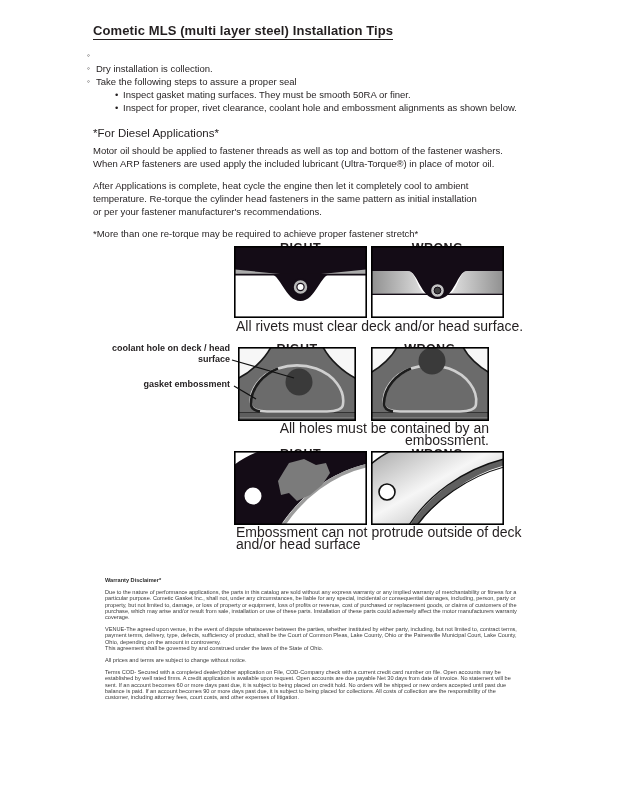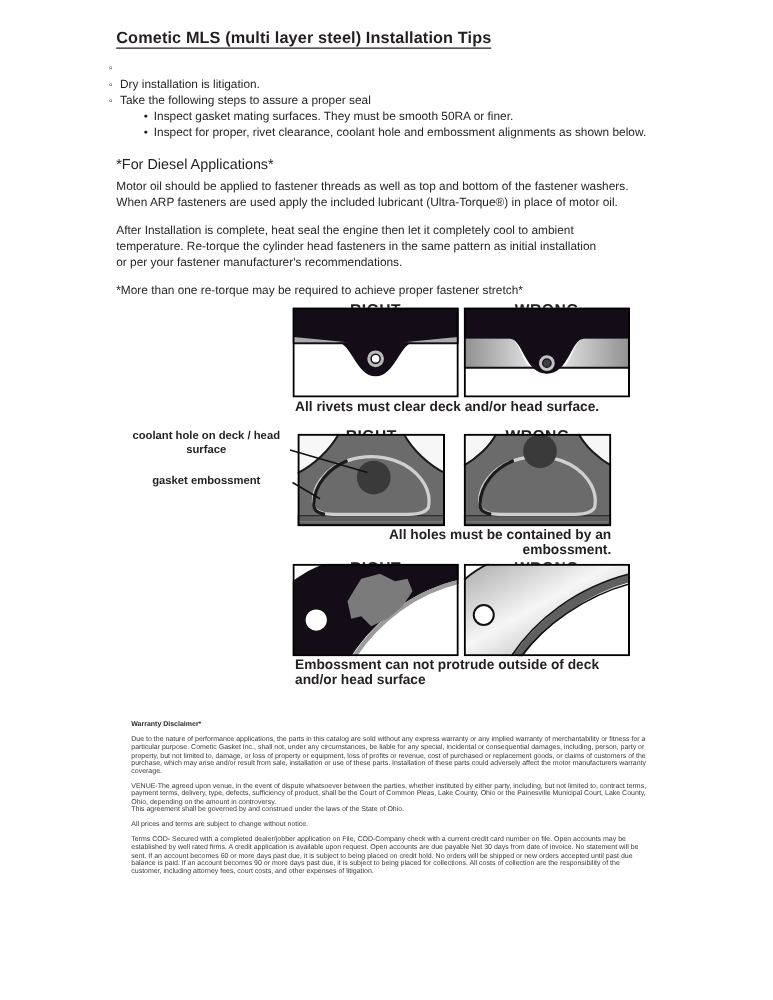--- a/index.html
+++ b/index.html
@@ -12,22 +12,22 @@
   .bullets{font-size:9.5px;line-height:13px;}
   .b-item{display:flex;margin-left:-6px;}
   .b-item .mk{width:9px;flex:0 0 9px;text-align:left;font-size:8.5px;}
   .b-sub{display:flex;margin-left:22px;}
   .b-sub .mk{width:8px;flex:0 0 8px;font-size:9.5px;}
   .diesel-h{font-size:11.5px;font-weight:400;margin:13px 0 5px 0;}
   .para{font-size:9.5px;line-height:13px;margin:0 0 9px 0;white-space:pre-line;}
   
   .abs{position:absolute;}
   .dlabel{font-size:12.5px;font-weight:700;text-align:center;letter-spacing:.4px;margin-top:12px;}
-  .caption{font-size:11px;font-weight:700;line-height:12px;white-space:pre-line;}
-  .ann{font-size:9px;font-weight:700;line-height:11px;text-align:center;}
+  .caption{font-size:14px;font-weight:400;line-height:12px;white-space:pre-line;}
+  .ann{font-size:9px;font-weight:700;line-height:11px;text-align:right;}
   .panel svg{display:block;}
   .overlay{position:absolute;left:0;top:0;width:618px;height:800px;pointer-events:none;}
   
   .legal{position:absolute;left:105px;top:577px;width:412px;font-size:5.6px;line-height:6.2px;color:#3a3a3a;}
   .legal .lg-h{font-weight:700;margin-bottom:6px;color:#2b2b2b;}
   .legal p{margin:0 0 6px 0;white-space:pre-line;}
   .pagecode{position:absolute;left:385px;top:760px;font-size:13.5px;color:#404040;}
 </style>
 </head>
 <body>
@@ -35,39 +35,39 @@
 <div class="page">
 
   <div class="content">
     <h1 class="title">Cometic MLS (multi layer steel) Installation Tips</h1>
     <div class="bullets">
       <div class="b-item">
         <span class="mk">◦</span>
       </div>
       <div class="b-item">
         <span class="mk">◦</span>
-        <span>Dry installation is litigation.</span>
+        <span>Dry installation is collection.</span>
       </div>
       <div class="b-item">
         <span class="mk">◦</span>
         <span>Take the following steps to assure a proper seal</span>
       </div>
       <div class="b-sub">
         <span class="mk">•</span>
         <span>Inspect gasket mating surfaces.  They must be smooth 50RA or finer.</span>
       </div>
       <div class="b-sub">
         <span class="mk">•</span>
         <span>Inspect for proper, rivet clearance, coolant hole and embossment alignments as shown below.</span>
       </div>
     </div>
     <div class="diesel-h">*For Diesel Applications*</div>
     <p class="para">Motor oil should be applied to fastener threads as well as top and bottom of the fastener washers.
 When ARP fasteners are used apply the included lubricant (Ultra-Torque®) in place of motor oil.</p>
-    <p class="para">After Installation is complete, heat seal the engine then let it completely cool to ambient
+    <p class="para">After Applications is complete, heat cycle the engine then let it completely cool to ambient
 temperature. Re-torque the cylinder head fasteners in the same pattern as initial installation
 or per your fastener manufacturer's recommendations.</p>
     <p class="para">*More than one re-torque may be required to achieve proper fastener stretch*</p>
   </div>
 
   <div class="abs dlabel" style="left:234px;top:229px;width:133px">RIGHT</div>
   <div class="abs dlabel" style="left:371px;top:229px;width:133px">WRONG</div>
 
   <div class="abs panel" style="left:234px;top:246px">
     <svg width="133" height="72" viewBox="0 0 133 72">

